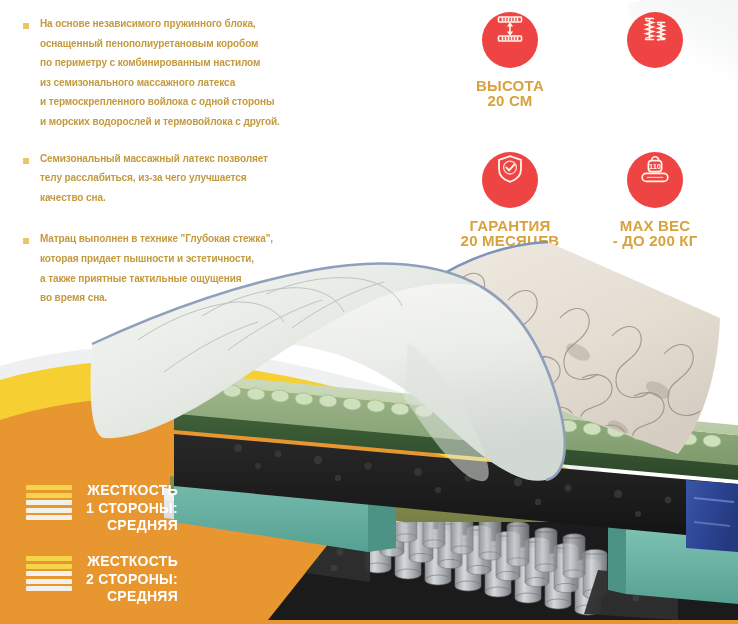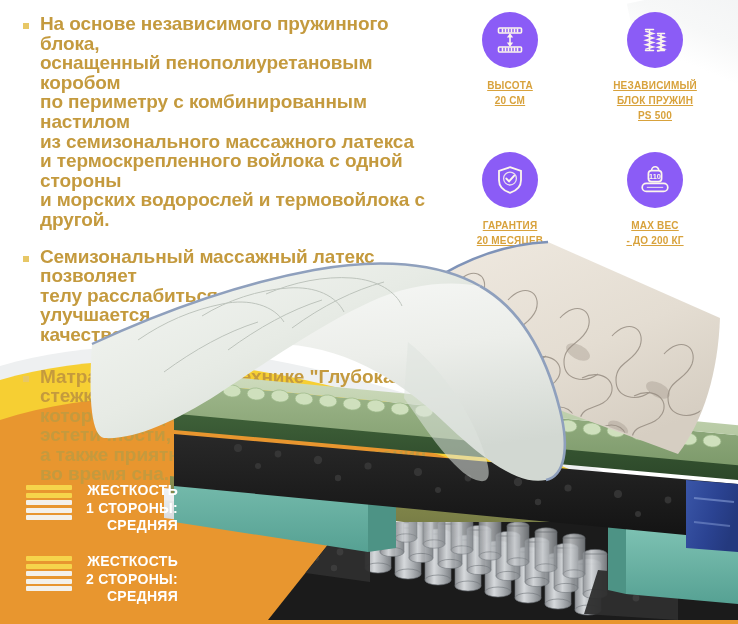--- a/index.html
+++ b/index.html
@@ -23,49 +23,48 @@
   
   .bullets{position:absolute;left:0;top:14px;width:430px;}
   .bullet{position:relative;padding-left:40px;margin-bottom:17px;}
   .bullet .mark{
     position:absolute;left:23px;top:9px;width:6px;height:6px;
     background:#e7c766;
   }
   .bullet p{
     margin:0;
     color:#c49a3e;
-    font-size:19px;
+    font-size:10px;
     line-height:19.6px;
     font-weight:600;
     letter-spacing:-0.1px;
     white-space:pre-line;
   }
 
   
   .features{position:absolute;left:440px;top:12px;width:290px;}
   .feat{position:absolute;width:140px;text-align:center;}
   .feat.f0{left:0px;top:0px;}
   .feat.f1{left:145px;top:0px;}
   .feat.f2{left:0px;top:140px;}
   .feat.f3{left:145px;top:140px;}
   .feat .circle{
     width:56px;height:56px;border-radius:50%;
-    background:#8b5cf6;
+    background:#ef4444;
     margin:0 auto 10px auto;
-    display:flex;align-items:center;justify-content:center;
+    display:flex;align-items:flex-start;justify-content:center;
     box-shadow:0 0 0 0 rgba(0,0,0,0);
   }
   .feat .cap{
     color:#d8a23c;
-    font-size:10px;
+    font-size:15px;
     font-weight:700;
     line-height:15px;
     letter-spacing:0.2px;
     white-space:pre-line;
-    text-decoration:underline;
   }
 
   
   .wave{position:absolute;left:0;bottom:0;width:738px;height:290px;pointer-events:none;}
 
   
   .mattress{position:absolute;left:78px;top:222px;width:660px;height:402px;}
 
   
   .firmness{position:absolute;left:26px;}
@@ -150,23 +149,20 @@
           <g fill="none" stroke="#fdf6ec" stroke-width="1.5" stroke-linecap="round">
             <path d="M7.5 6.5h8M7.5 27.5h8"></path>
             <path d="M11.5 6.8v20.4"></path>
             <path d="M7.8 8.2l7.4 2.2-7.4 2.3 7.4 2.2-7.4 2.3 7.4 2.2-7.4 2.3 7.4 2.2-7.4 2.2"></path>
             <path d="M19.5 10.5h7M19.5 27.5h7"></path>
             <path d="M23 10.8v16.4"></path>
             <path d="M19.8 12.2l6.4 2-6.4 2 6.4 2-6.4 2 6.4 2-6.4 2 6.4 2-6.4 1.8"></path>
           </g>
         </svg>
       </div>
-      <div class="cap">НЕЗАВИСИМЫЙ
-БЛОК ПРУЖИН
-PS 500</div>
     </div>
 
     <div class="feat f2">
       <div class="circle">
         <svg width="34" height="34" viewBox="0 0 34 34">
           <path d="M17 4.2l11 3.6v9.4c0 6.4-4.7 10.6-11 12.6C10.7 27.8 6 23.6 6 17.2V7.8z" fill="none" stroke="#fdf6ec" stroke-width="1.8"></path>
           <circle cx="17" cy="15.6" r="6.4" fill="none" stroke="#fdf6ec" stroke-width="1.3" opacity=".85"></circle>
           <path d="M13.4 15.6l2.6 2.8 5-5.6" fill="none" stroke="#fdf6ec" stroke-width="2" stroke-linecap="round" stroke-linejoin="round"></path>
         </svg>
       </div>

